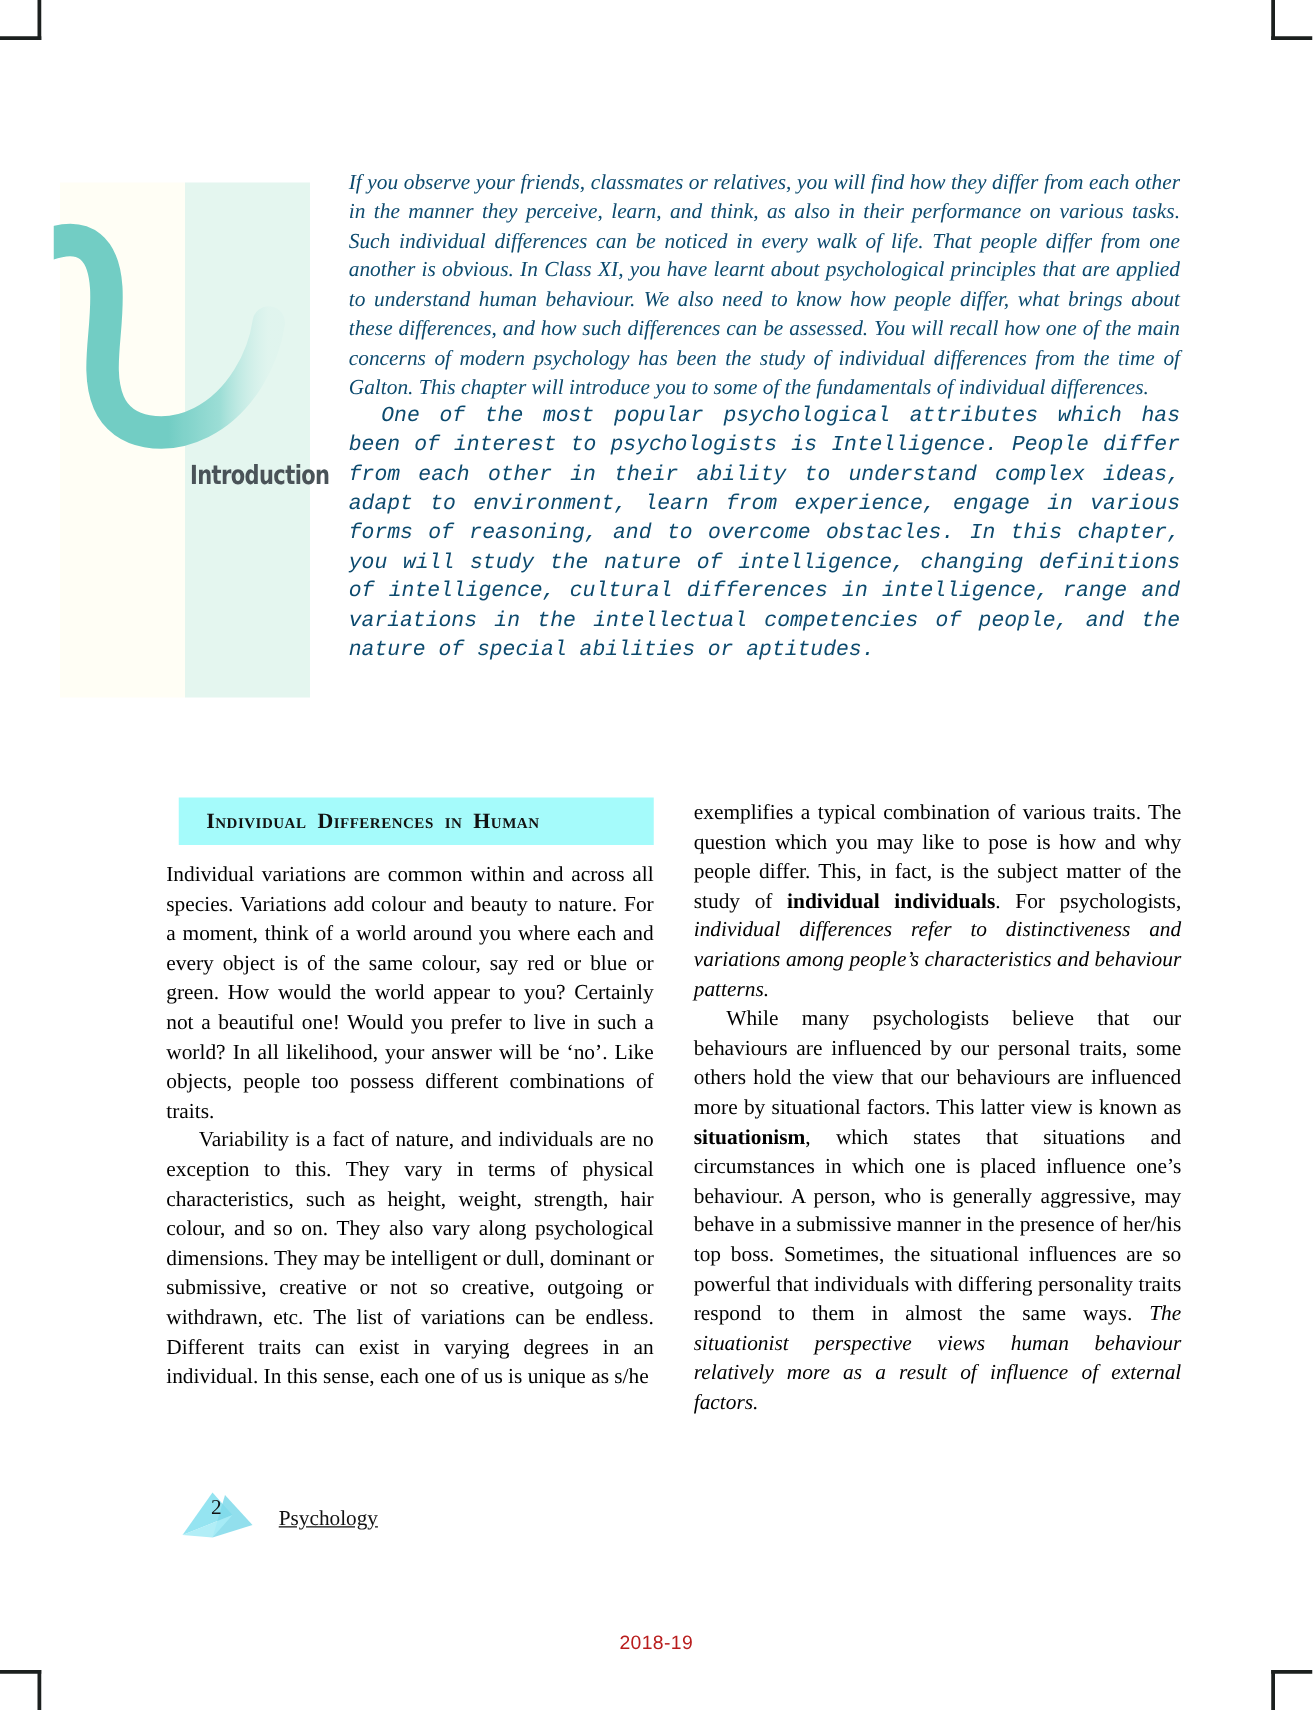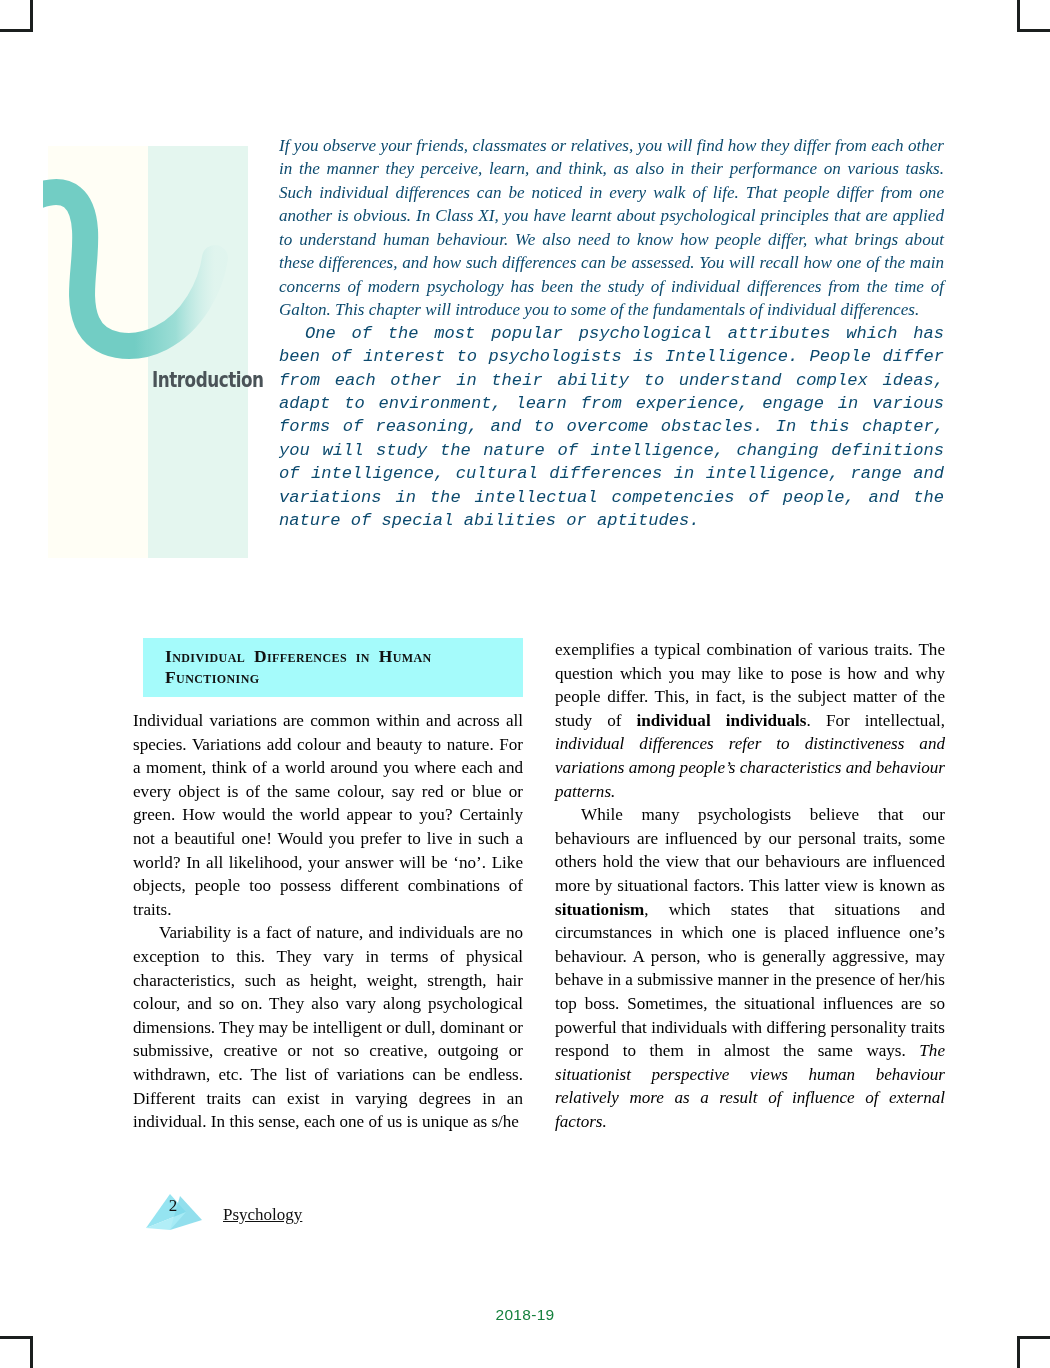--- a/index.html
+++ b/index.html
@@ -172,21 +172,21 @@
   }
   #footer-year {
     position: absolute;
     left: 0px;
     top: 1306px;
     width: 1050px;
     text-align: center;
     font-family: "Liberation Sans", sans-serif;
     font-size: 15.5px;
     letter-spacing: 0.3px;
-    color: #15803d;
+    color: #b91c1c;
   }
 </style>
 </head>
 <body>
 
 <div class="crop crop-tl">
   <div class="h"></div>
     <div class="v"></div>
 </div>
 <div class="crop crop-tr">
@@ -228,28 +228,27 @@
 <div id="intro-text">
   <p>If you observe your friends, classmates or relatives, you will find how they differ from each other in the manner they perceive, learn, and think, as also in their performance on various tasks. Such individual differences can be noticed in every walk of life. That people differ from one another is obvious. In Class XI, you have learnt about psychological principles that are applied to understand human behaviour. We also need to know how people differ, what brings about these differences, and how such differences can be assessed. You will recall how one of the main concerns of modern psychology has been the study of individual differences from the time of Galton. This chapter will introduce you to some of the fundamentals of individual differences.</p>
   <p class="indent">One of the most popular psychological attributes which has been of interest to psychologists is Intelligence. People differ from each other in their ability to understand complex ideas, adapt to environment, learn from experience, engage in various forms of reasoning, and to overcome obstacles. In this chapter, you will study the nature of intelligence, changing definitions of intelligence, cultural differences in intelligence, range and variations in the intellectual competencies of people, and the nature of special abilities or aptitudes.</p>
 </div>
 
 <div id="columns">
 
   <div class="col" id="col-left">
     <div id="section-heading">
       <span class="ht">Individual Differences in Human</span>
-      <span class="ht">Functioning</span>
     </div>
     <p>Individual variations are common within and across all species. Variations add colour and beauty to nature. For a moment, think of a world around you where each and every object is of the same colour, say red or blue or green. How would the world appear to you? Certainly not a beautiful one! Would you prefer to live in such a world? In all likelihood, your answer will be ‘no’. Like objects, people too possess different combinations of traits.</p>
     <p class="indent">Variability is a fact of nature, and individuals are no exception to this. They vary in terms of physical characteristics, such as height, weight, strength, hair colour, and so on. They also vary along psychological dimensions. They may be intelligent or dull, dominant or submissive, creative or not so creative, outgoing or withdrawn, etc. The list of variations can be endless. Different traits can exist in varying degrees in an individual. In this sense, each one of us is unique as s/he</p>
   </div>
 
   <div class="col" id="col-right">
-    <p><span>exemplifies a typical combination of various traits. The question which you may like to pose is how and why people differ. This, in fact, is the subject matter of the study of </span><b>individual individuals</b><span>. For intellectual, </span><i>individual differences refer to distinctiveness and variations among people’s characteristics and behaviour patterns.</i></p>
+    <p><span>exemplifies a typical combination of various traits. The question which you may like to pose is how and why people differ. This, in fact, is the subject matter of the study of </span><b>individual individuals</b><span>. For psychologists, </span><i>individual differences refer to distinctiveness and variations among people’s characteristics and behaviour patterns.</i></p>
 
     <p class="indent"><span>While many psychologists believe that our behaviours are influenced by our personal traits, some others hold the view that our behaviours are influenced more by situational factors. This latter view is known as </span><b>situationism</b><span>, which states that situations and circumstances in which one is placed influence one’s behaviour. A person, who is generally aggressive, may behave in a submissive manner in the presence of her/his top boss. Sometimes, the situational influences are so powerful that individuals with differing personality traits respond to them in almost the same ways. </span><i>The situationist perspective views human behaviour relatively more as a result of influence of external factors.</i></p>
   </div>
 
 </div>
 
 <svg id="page-marker" viewBox="0 0 74 46">
   <polygon points="6,38 30,4 46,22" fill="#8fe3f0" opacity="0.95"></polygon>
   <polygon points="62,30 30,40 40,6" fill="#7fd9ea" opacity="0.85"></polygon>
   <polygon points="6,38 46,22 30,40" fill="#a9ecf6" opacity="0.9"></polygon>

